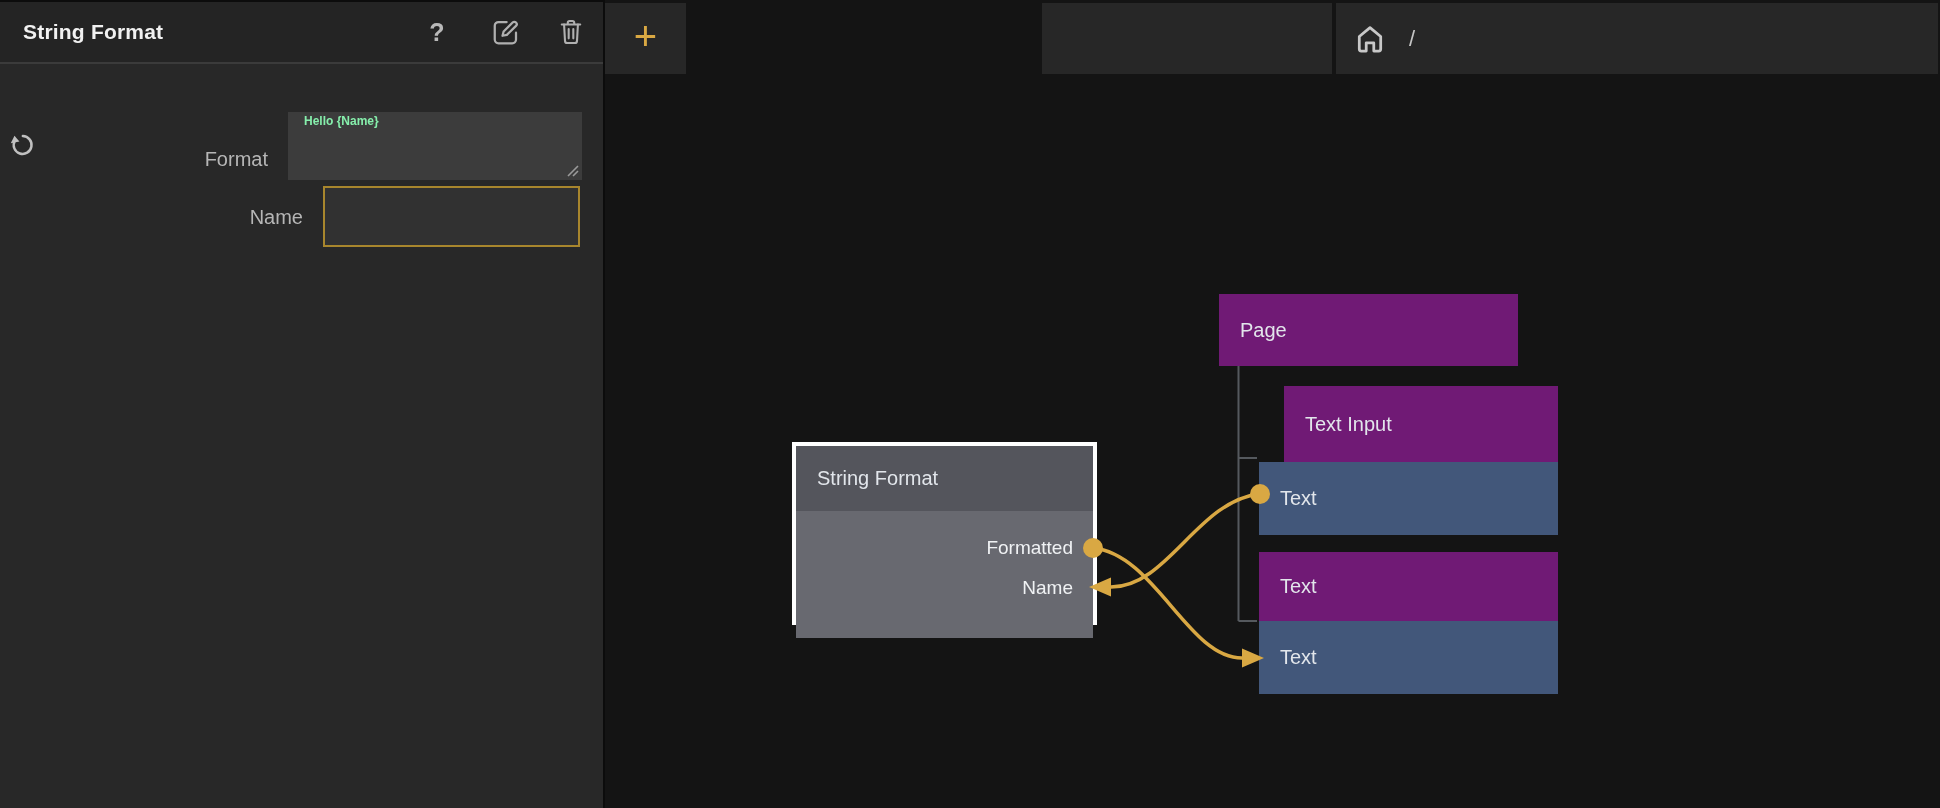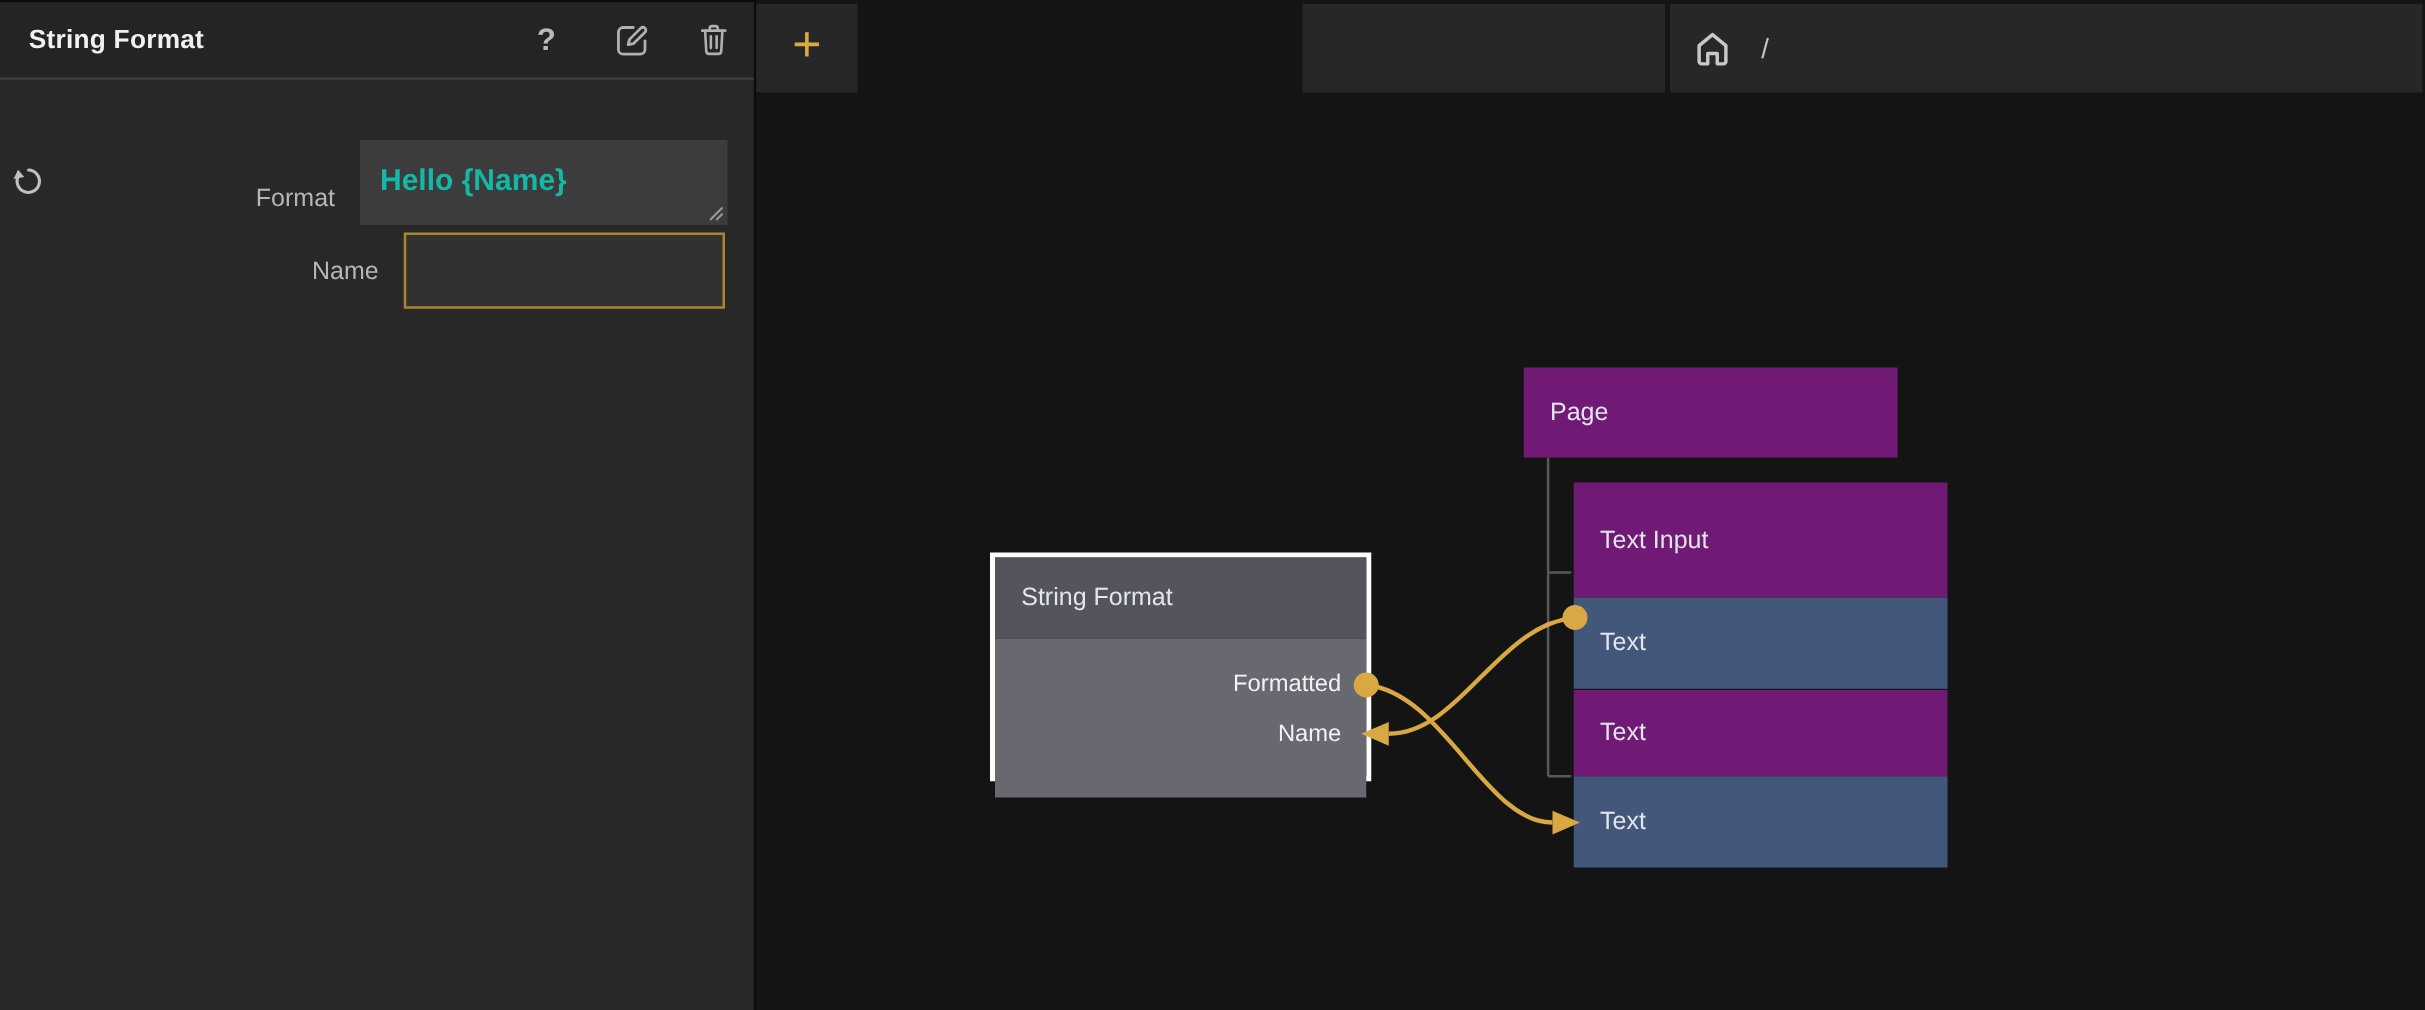--- a/index.html
+++ b/index.html
@@ -23,22 +23,22 @@
   .hdr-icon svg{stroke:#b0b0b0;fill:none;stroke-width:1.8;stroke-linecap:round;stroke-linejoin:round;}
 
   #panel-body{position:relative;height:744px;}
   #reset-btn{position:absolute;left:8px;top:67px;width:28px;height:28px;background:none;border:none;padding:0;cursor:pointer;}
   #reset-btn svg{stroke:#c0c0c0;fill:none;stroke-width:2.3;stroke-linecap:round;}
   .prop-label{position:absolute;color:#b6b6b6;font-size:20px;text-align:right;}
   #format-label{left:100px;width:168px;top:84px;}
   #name-label{left:100px;width:203px;top:142px;}
   #format-wrap{position:absolute;left:288px;top:48px;width:294px;height:68px;background:#3c3c3c;}
   #format-textarea{width:100%;height:100%;box-sizing:border-box;background:transparent;border:none;outline:none;
-                   resize:none;overflow:hidden;color:#14b8a6;font-weight:700;font-size:24px;
-                   font-family:"Liberation Sans", sans-serif;padding:19px 14px 0 16px;}
+                   resize:none;overflow:hidden;color:#86efac;font-weight:700;font-size:12px;
+                   font-family:"Liberation Sans", sans-serif;padding:2px 14px 0 16px;}
   #resize-handle{position:absolute;right:3px;bottom:3px;}
   #name-input{position:absolute;left:323px;top:122px;width:257px;height:61px;box-sizing:border-box;
               background:#313131;border:2px solid #a8862d;outline:none;color:#fff;
               font-size:20px;font-family:"Liberation Sans", sans-serif;padding:0 12px;}
 
   
   .tb-section{position:absolute;top:3px;height:71px;background:#272727;z-index:3;display:flex;align-items:center;}
   #tb-add{left:605px;width:81px;justify-content:center;}
   #add-btn{background:none;border:none;cursor:pointer;color:#d9a843;font-size:40px;font-weight:300;
            line-height:40px;padding:0 0 6px 0;font-family:"Liberation Sans", sans-serif;}
@@ -53,21 +53,21 @@
   #crumb-path{color:#c6c6c6;font-size:22px;}
   .tb-icon svg, #home-btn svg{fill:none;stroke-linecap:round;stroke-linejoin:round;}
 
   
   .node{position:absolute;z-index:1;font-size:20px;color:#e2e6eb;cursor:pointer;}
   .node .hdr{display:flex;align-items:center;padding-left:21px;background:#701a75;}
   .node .row{display:flex;align-items:center;padding-left:21px;background:#42577a;}
   #node-page{left:1219px;top:294px;width:299px;}
   #node-page .hdr{height:72px;}
   #node-text-input{left:1259px;top:386px;width:299px;}
-  #node-text-input .hdr{height:92px;}
+  #node-text-input .hdr{height:76px;margin-left:25px;}
   #node-text-input .row{height:73px;}
   #node-text{left:1259px;top:552px;width:299px;}
   #node-text .hdr{height:69px;}
   #node-text .row{height:73px;}
   #node-string-format{left:792px;top:442px;width:305px;height:183px;border:4px solid #ffffff;box-sizing:border-box;}
   #node-string-format .hdr{height:65px;background:#54555c;}
   #node-string-format .body{height:110px;background:#686970;padding-top:17px;box-sizing:content-box;}
   #node-string-format .sf-row{display:flex;align-items:center;justify-content:flex-end;
                               padding-right:20px;height:40px;font-size:19px;color:#f0f2f4;}
 

